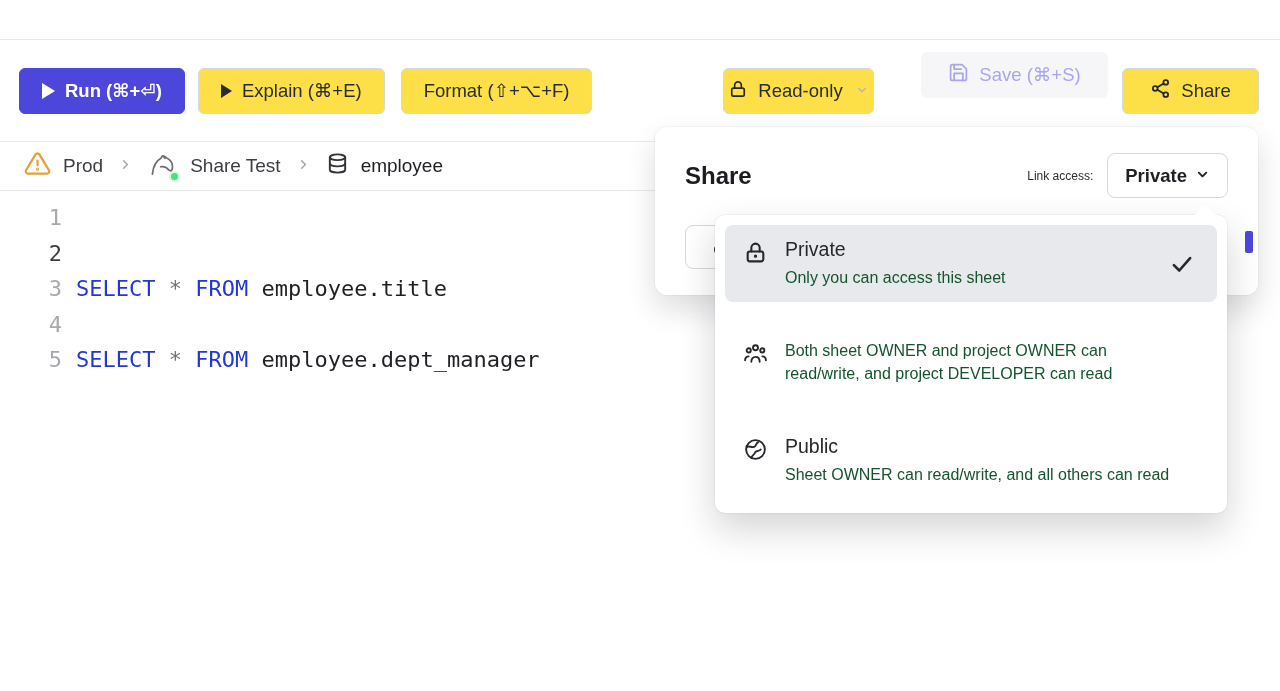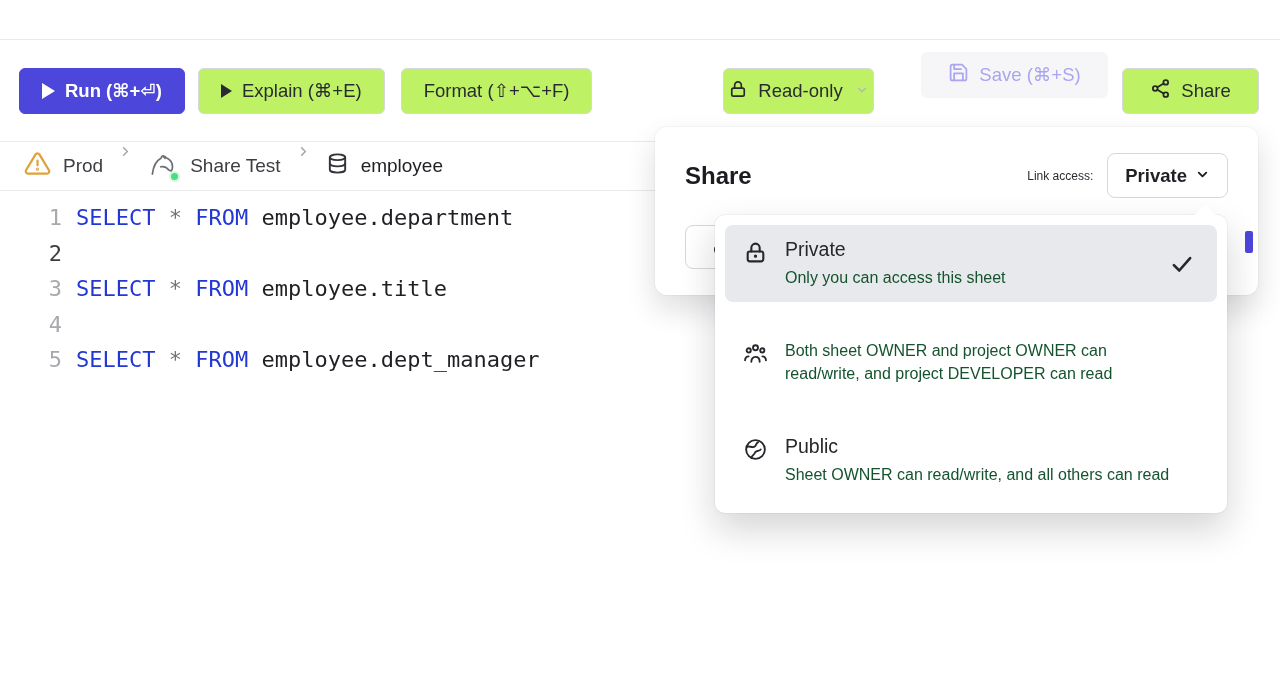--- a/index.html
+++ b/index.html
@@ -7,37 +7,37 @@
   body {
     position:relative; background:#ffffff; overflow:hidden;
     font-family:"Liberation Sans","DejaVu Sans",sans-serif; color:#26272b;
   }
   .hr-top { position:absolute; left:0; top:39px; width:1280px; height:1px; background:#e9e9eb; }
 
   
   .toolbar-left { position:absolute; left:19px; top:68px; display:flex; gap:13px; }
   .btn {
     height:46px; display:inline-flex; align-items:center; justify-content:center; gap:10px;
-    padding:0 22px; border:1px solid #d7d7dc; border-radius:6px; background:#bef264;
+    padding:0 22px; border:1px solid #d7d7dc; border-radius:6px; background:#fde047;
     font-size:18.5px; color:#2a2b30; white-space:nowrap; cursor:pointer;
     font-family:"Liberation Sans","DejaVu Sans",sans-serif;
   }
   .btn-run { background:#4d46db; border-color:#4d46db; color:#fff; font-weight:700; }
   .btn-format { margin-left:3px; }
   .btn-readonly { position:absolute; left:723px; top:68px; width:151px; }
   .btn-save { position:absolute; left:921px; top:52px; width:187px; background:#f6f6f8; border:none; color:#a9a5ef; font-weight:400;text-align:right; }
   .btn-share { position:absolute; left:1122px; top:68px; width:137px; }
   .play-tri { width:0; height:0; border-style:solid; border-width:8px 0 8px 13px; border-color:transparent transparent transparent currentColor; display:inline-block; }
   .chev-dim { color:#b4b6bd; margin-left:2px; }
 
   
   .breadcrumb {
     position:absolute; left:0; top:141px; width:1096px; height:50px;
     border-top:1px solid #e9e9eb; border-bottom:1px solid #e9e9eb;
-    display:flex; padding-left:24px; gap:15px;
+    display:flex; align-items:center; padding-left:24px; gap:15px;
     font-size:19px; color:#3d3e44; background:#fff;
   }
   .crumb { display:inline-flex; align-items:center; gap:12px; }
   .crumb-db { color:#1f2024; }
   .mysql-wrap { position:relative; width:30px; height:30px; }
   .status-dot { position:absolute; right:-2px; bottom:-1px; width:11px; height:11px; border-radius:50%; background:#4ade80; border:2px solid #d9f5e4; }
 
   
   .editor { position:absolute; left:0; top:200px; font-family:"DejaVu Sans Mono","Liberation Mono",monospace; font-size:22px; line-height:35.5px; }
   .code-line { display:flex; }
@@ -182,21 +182,20 @@
           <path d="M4 12v6.5c0 1.66 3.58 3 8 3s8-1.34 8-3V12"></path>
         </svg>
     </span>
     <span>employee</span>
   </span>
 </div>
 
 <div class="editor">
   <div class="code-line">
     <span class="gutter">1</span>
-    <span class="code"><span class="kw">SELECT</span> <span class="op">*</span> <span class="kw">FROM</span> <span>employee.department</span></span>
   </div>
   <div class="code-line">
     <span class="gutter active">2</span>
     <span class="code"></span>
   </div>
   <div class="code-line">
     <span class="gutter">3</span>
     <span class="code"><span class="kw">SELECT</span> <span class="op">*</span> <span class="kw">FROM</span> <span>employee.title</span></span>
   </div>
   <div class="code-line">

